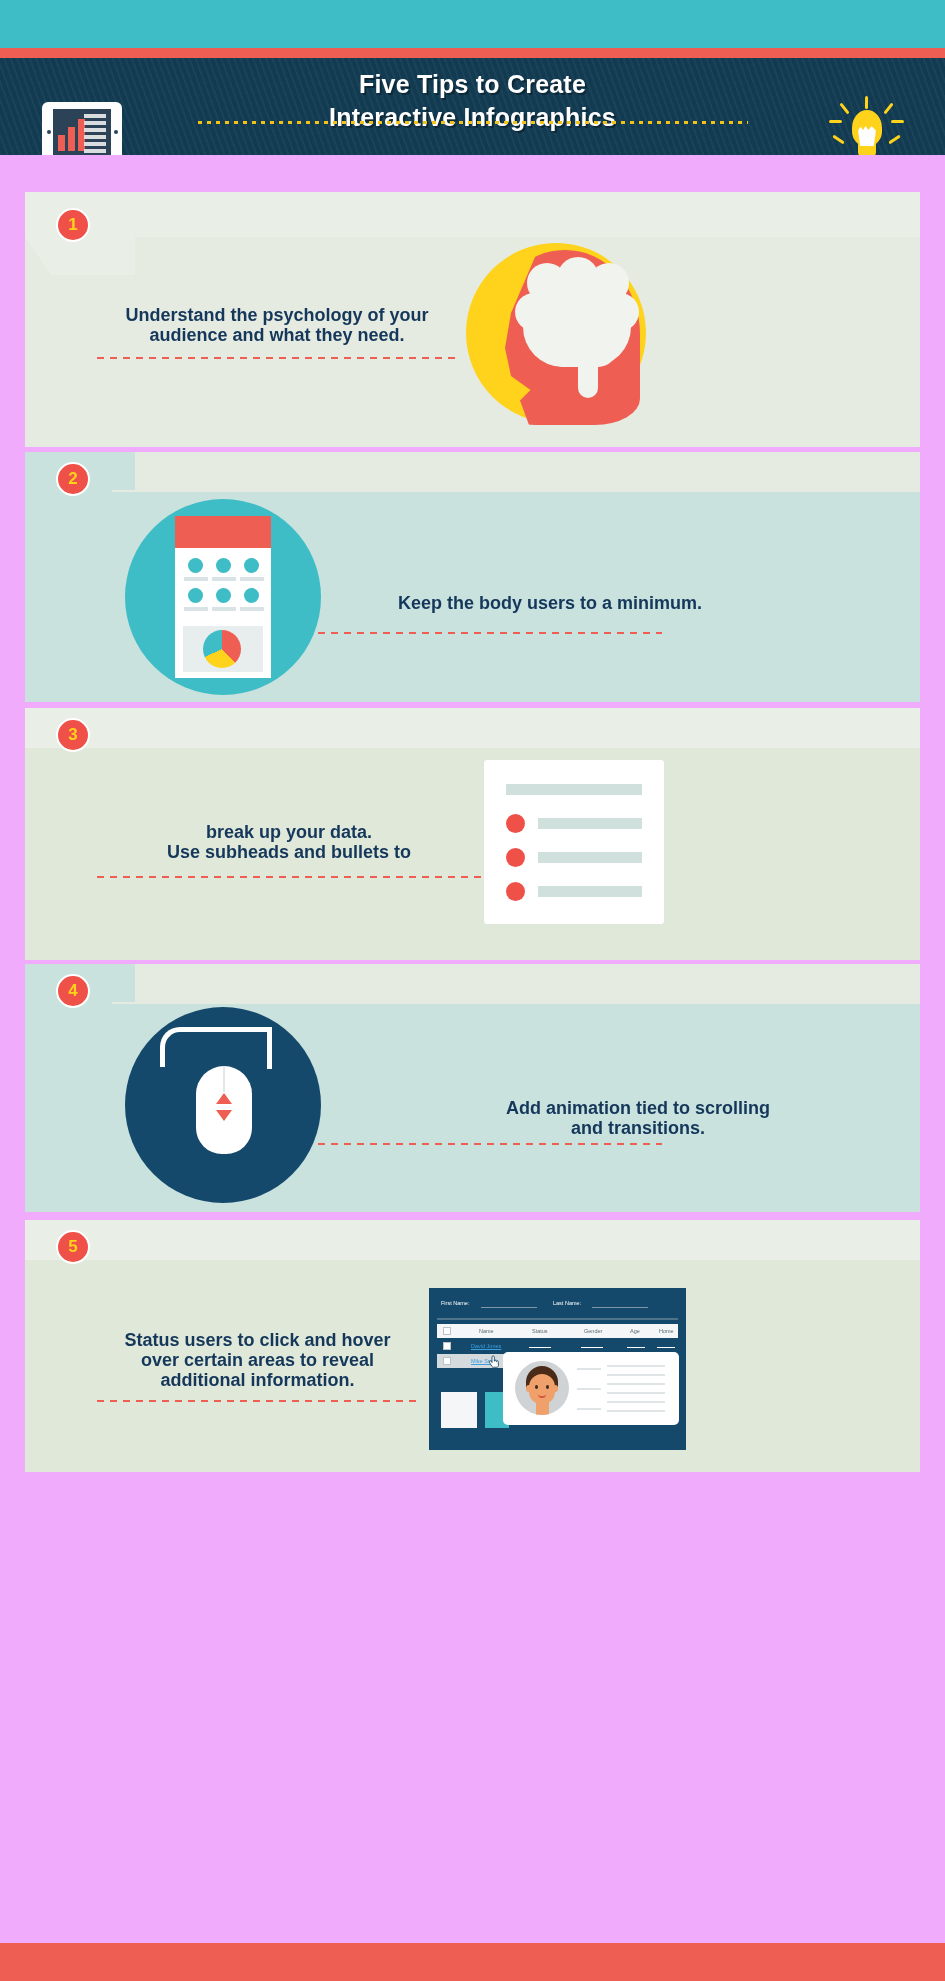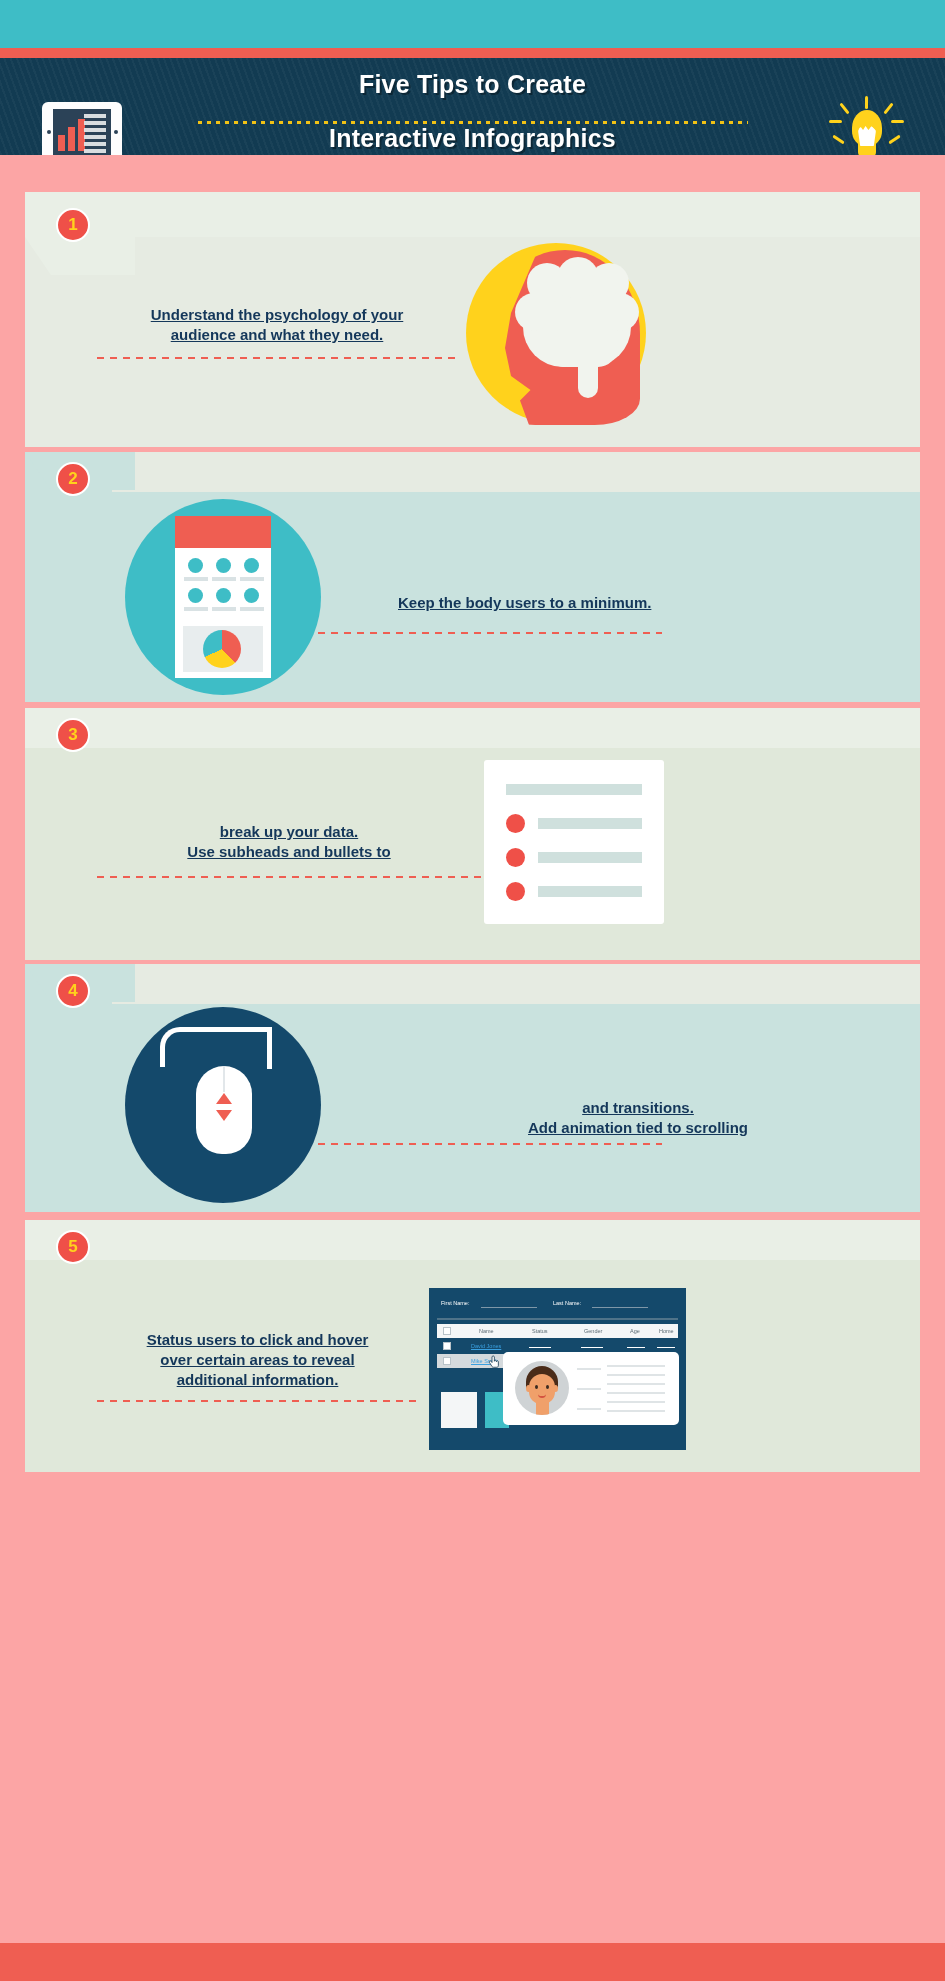--- a/index.html
+++ b/index.html
@@ -2,42 +2,42 @@
 <html><head>
 <meta charset="utf-8">
 <style>
   * { box-sizing: border-box; margin:0; padding:0; }
   body {
     width:945px; height:1981px;
     background:#e9efe6;
     font-family:"Liberation Sans", sans-serif;
     overflow:hidden; position:relative;
   }
-  .page { position:relative; width:945px; height:1981px; background:#fca5a5; }
+  .page { position:relative; width:945px; height:1981px; background:#f0abfc; }
 
   
   .bar-teal { position:absolute; top:0; left:0; width:945px; height:48px; background:#3ebdc6; }
   .bar-red  { position:absolute; top:48px; left:0; width:945px; height:10px; background:#ef5e52; }
 
   
   .header {
     position:absolute; top:58px; left:0; width:945px; height:97px;
     background:#123b52;
     background-image:repeating-linear-gradient(70deg,
        rgba(255,255,255,.035) 0 2px, rgba(0,0,0,0) 2px 6px);
     overflow:hidden;
   }
   .header-title {
     position:absolute; left:180px; top:10px; width:585px;
     text-align:center; color:#ffffff;
     font-size:25px; font-weight:bold; line-height:33px;
     letter-spacing:.2px;
     text-shadow:2px 2px 0 rgba(0,0,0,.35);
   }
-  .header-title .l2 { display:block;margin-top:21px; }
+  .header-title .l2 { display:block; }
   .header-dots {
     position:absolute; left:198px; top:63px; width:550px; height:3px;
     background-image:repeating-linear-gradient(to right,#f2c215 0 4px, rgba(0,0,0,0) 4px 9px);
   }
   
   .tablet { position:absolute; left:42px; top:44px; width:80px; height:62px;
             background:#fdfdfd; border-radius:6px; }
   .tablet-screen { position:absolute; left:11px; top:7px; width:58px; height:48px;
             background:#2b4257; }
   .tablet-dot-l { position:absolute; left:5px; top:28px; width:4px; height:4px;
@@ -69,21 +69,21 @@
   }
   .badge {
     position:absolute; width:34px; height:34px; border-radius:50%;
     background:#ef5048; border:2px solid #ffffff;
     color:#ffd21c; font-size:17px; font-weight:bold;
     display:flex; align-items:center; justify-content:center;
     z-index:6;
   }
   .tip-text {
     position:absolute; color:#14375a; font-weight:bold;
-    font-size:15px; line-height:20px;text-decoration:underline;
+    font-size:18px; line-height:20px;
   }
   .dash {
     position:absolute; height:2px;
     background-image:repeating-linear-gradient(to right,#ef5e52 0 7px, rgba(0,0,0,0) 7px 13px);
   }
 
   
   .circ { position:absolute; border-radius:50%; }
   .s1-circle { background:#ffd21c; width:180px; height:180px; left:466px; top:243px; }
   .head {
@@ -298,22 +298,22 @@
 
     <div class="circ s4-circle"></div>
     <div class="cord"></div>
     <div class="cord2"></div>
     <div class="mouse-body"></div>
     <div class="mouse-split"></div>
     <div class="mouse-wheel-up"></div>
     <div class="mouse-wheel-dn"></div>
 
     <div class="tip-text" style="left:398px;top:1098px;width:480px;text-align:center;">
+      <div>Add animation tied to scrolling</div>
       <div>and transitions.</div>
-      <div>Add animation tied to scrolling</div>
     </div>
     <div class="dash" style="left:318px;top:1143px;width:344px;"></div>
   </div>
 
   <div class="section">
     <div class="panel" style="left:25px;top:1220px;width:895px;height:252px;background:#e0e8da;"></div>
     <div class="panel" style="left:25px;top:1220px;width:895px;height:40px;background:#e9efe6;"></div>
     <div class="panel-notch" style="left:25px;top:1220px;width:110px;background:#e9efe6;"></div>
     <div class="badge" style="left:56px;top:1230px;">5</div>
 

